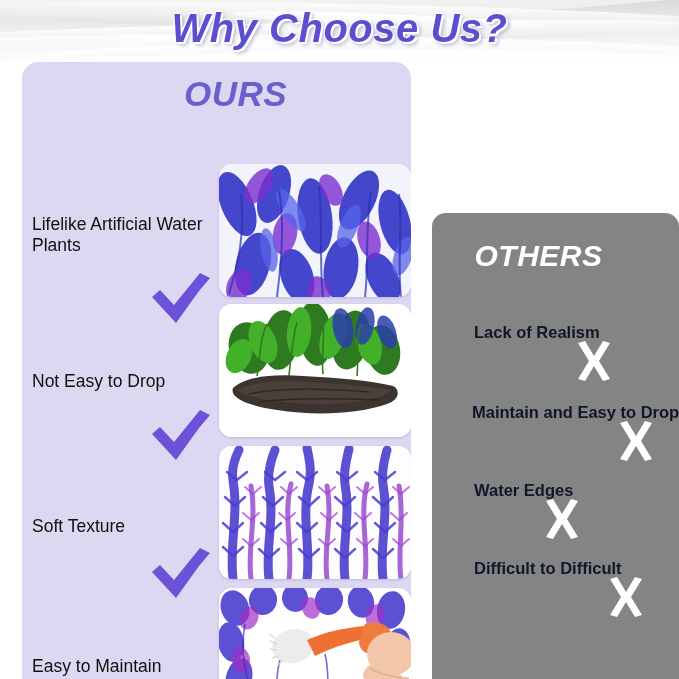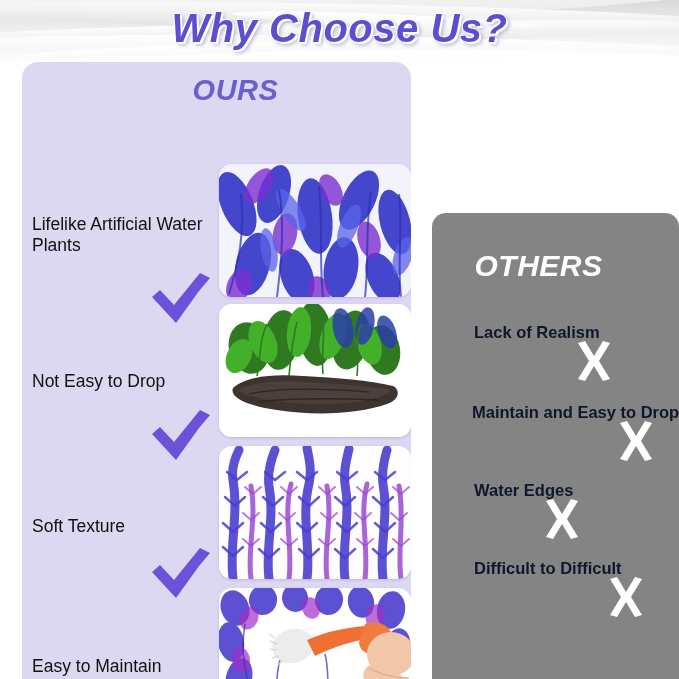--- a/index.html
+++ b/index.html
@@ -68,21 +68,21 @@
     width: 389px; height: 617px;
     background: #ddd8f2;
     border-radius: 16px 16px 0 0;
     overflow: hidden;
   }
   .ours-title {
     position: absolute;
     left: 0; top: 12px;
     width: 389px;
     text-align: center;
-    font-size: 29px;
+    font-size: 35px;
     font-style: italic;
     font-weight: bold;
     color: #6a5fcf;
     letter-spacing: .5px;
     text-indent: 38px;
   }
 
   
   .ours-row { position: absolute; left: 0; width: 389px; }
   .ours-row .feat-label {
@@ -123,21 +123,20 @@
   .others-title {
     position: absolute;
     left: 0; top: 26px;
     width: 213px;
     text-align: center;
     font-size: 30px;
     font-weight: bold;
     font-style: italic;
     color: #ffffff;
     letter-spacing: .5px;
-    margin-top: 10px;
   }
   .other-row { position: absolute; }
   .other-row .o-label {
     position: absolute;
     left: 0; top: 0;
     white-space: nowrap;
     font-size: 16.5px;
     font-weight: bold;
     color: #0f172a;
     margin-left: 28px;

